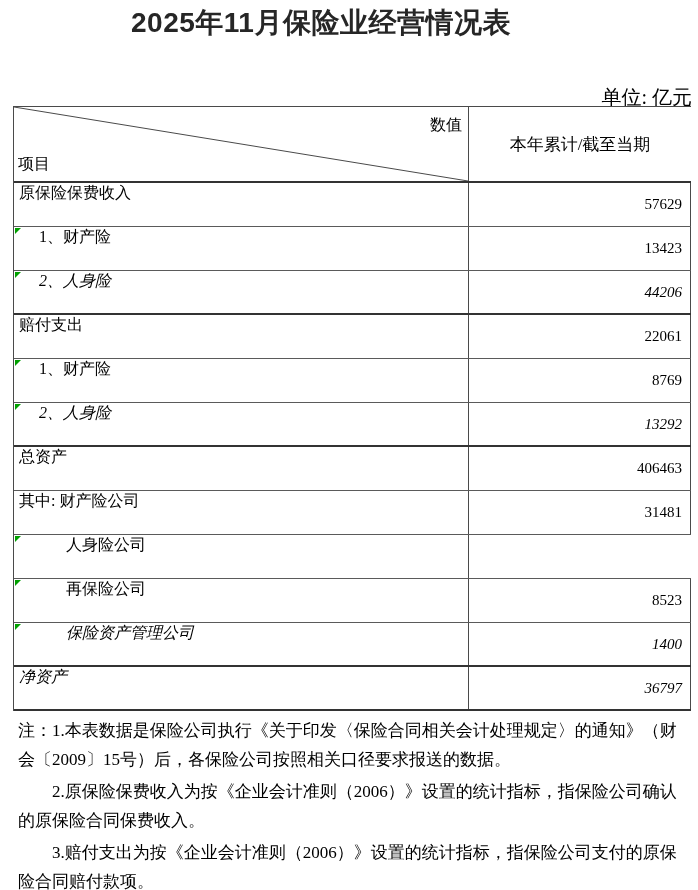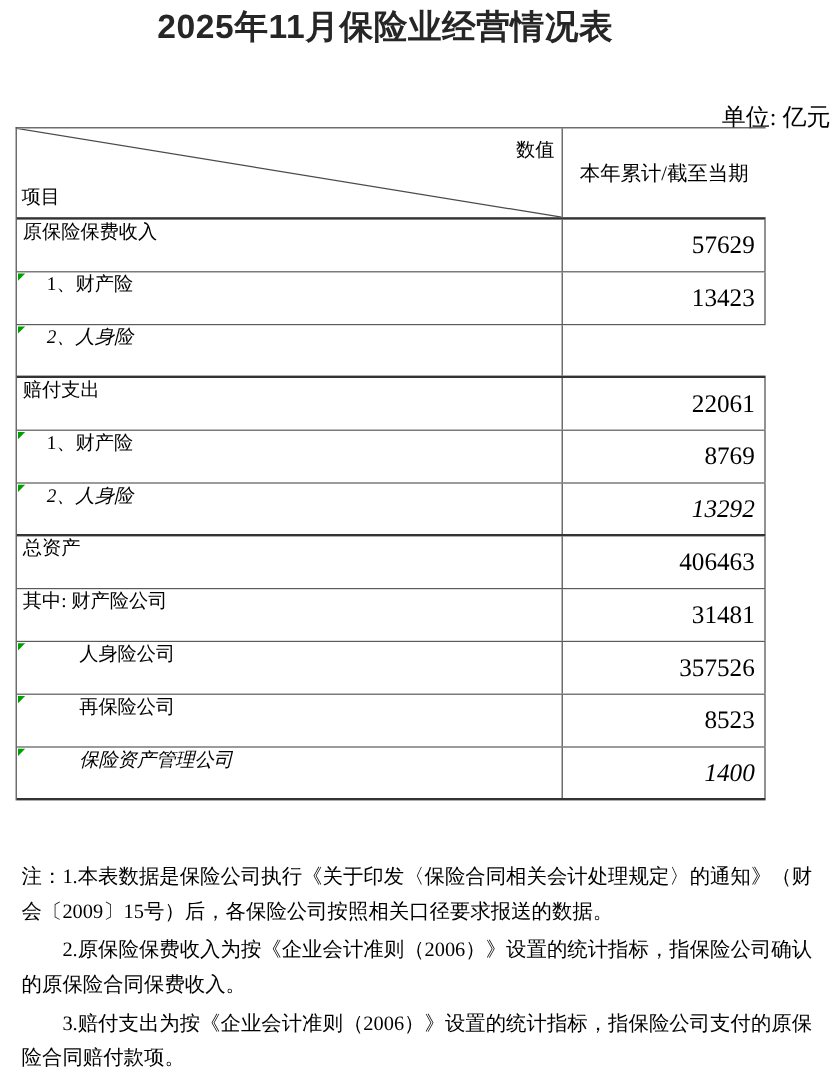--- a/index.html
+++ b/index.html
@@ -8,21 +8,21 @@
     font-family:"Liberation Serif","DejaVu Serif",serif; color:#000;
     --marker-green:#00A000; --border-thin:#5a5a5a; --border-thick:#333333; --border-mid:#4a4a4a;
   }
   .title {
     position:absolute; top:4px; left:0; width:642px; margin:0;
     text-align:center; font-family:"Liberation Sans","DejaVu Sans",sans-serif;
     font-weight:bold; font-size:28px; line-height:38px; color:#262626; letter-spacing:0.5px;
   }
   .unit { position:absolute; top:84px; right:6px; font-size:20px; }
   .tbl {
-    position:absolute; top:106px; left:13px; width:625px;
+    position:absolute; top:106px; left:13px; width:678px;
     border-top:1px solid var(--border-mid); border-left:1px solid var(--border-mid);
     box-sizing:border-box;
   }
   .thead { display:flex; height:74px; border-bottom:2px solid var(--border-thick); }
   .corner-cell { position:relative; width:454px; border-right:1px solid var(--border-mid); box-sizing:content-box; }
   .diag { position:absolute; left:0; top:0; width:100%; height:100%; display:block; }
   .diag line { stroke:var(--border-mid); stroke-width:1; }
   .corner-top { position:absolute; top:8px; right:6px; font-size:16px; }
   .corner-bottom { position:absolute; bottom:6px; left:4px; font-size:16px; }
   .val-head { flex:1; display:flex; align-items:center; justify-content:center; font-size:17px; }
@@ -30,21 +30,21 @@
   .row.thick { height:42px; border-bottom:2px solid var(--border-thick);font-style:italic; }
   .label-cell {
     position:relative; width:454px; border-right:1px solid var(--border-mid);
     display:flex; align-items:flex-start; font-size:16px; box-sizing:content-box;
   }
   .indent-0 .label-text { padding-left:5px; }
   .indent-1 .label-text { padding-left:25px; }
   .indent-2 .label-text { padding-left:52px; }
   .value-cell {
     flex:1; display:flex; align-items:center; justify-content:flex-end;
-    padding-right:8px; font-size:21px; border-right:1px solid var(--border-mid);
+    padding-right:8px; font-size:15px; border-right:1px solid var(--border-mid);
   }
   .flag {
     position:absolute; top:1px; left:1px; width:0; height:0;
     border-top:6px solid var(--marker-green); border-right:6px solid transparent;
   }
   .notes { position:absolute; top:713px; left:14px; width:678px; font-size:17px; line-height:28.5px; }
   .notes p { margin:4px; }
   .notes p + p { text-indent:2em; }
 </style>
 </head>
@@ -80,20 +80,21 @@
       <span class="label-text">1、财产险</span>
     </div>
     <div class="cell value-cell">13423</div>
   </div>
 
   <div class="row thick">
     <div class="cell label-cell indent-1">
       <span class="flag"></span>
       <span class="label-text">2、人身险</span>
     </div>
+    <div class="cell value-cell">44206</div>
   </div>
 
   <div class="row">
     <div class="cell label-cell indent-0">
 
       <span class="label-text">赔付支出</span>
     </div>
     <div class="cell value-cell">22061</div>
   </div>
 
@@ -127,39 +128,45 @@
       <span class="label-text">其中: 财产险公司</span>
     </div>
     <div class="cell value-cell">31481</div>
   </div>
 
   <div class="row">
     <div class="cell label-cell indent-2">
       <span class="flag"></span>
       <span class="label-text">人身险公司</span>
     </div>
-    <div class="cell value-cell">357526</div>
   </div>
 
   <div class="row">
     <div class="cell label-cell indent-2">
       <span class="flag"></span>
       <span class="label-text">再保险公司</span>
     </div>
     <div class="cell value-cell">8523</div>
   </div>
 
   <div class="row thick">
     <div class="cell label-cell indent-2">
       <span class="flag"></span>
       <span class="label-text">保险资产管理公司</span>
     </div>
     <div class="cell value-cell">1400</div>
   </div>
 
+  <div class="row thick">
+    <div class="cell label-cell indent-0">
+
+      <span class="label-text">净资产</span>
+    </div>
+    <div class="cell value-cell">36797</div>
+  </div>
 </div>
 </div>
 
 <div class="notes" id="notes">
     <p>注：1.本表数据是保险公司执行《关于印发〈保险合同相关会计处理规定〉的通知》（财会〔2009〕15号）后，各保险公司按照相关口径要求报送的数据。</p>
     <p>2.原保险保费收入为按《企业会计准则（2006）》设置的统计指标，指保险公司确认的原保险合同保费收入。</p>
     <p>3.赔付支出为按《企业会计准则（2006）》设置的统计指标，指保险公司支付的原保险合同赔付款项。</p>
     <p>4.原保险保费收入、赔付支出为本年累计数，总资产、净资产为月末数据。</p>
   </div>
 

